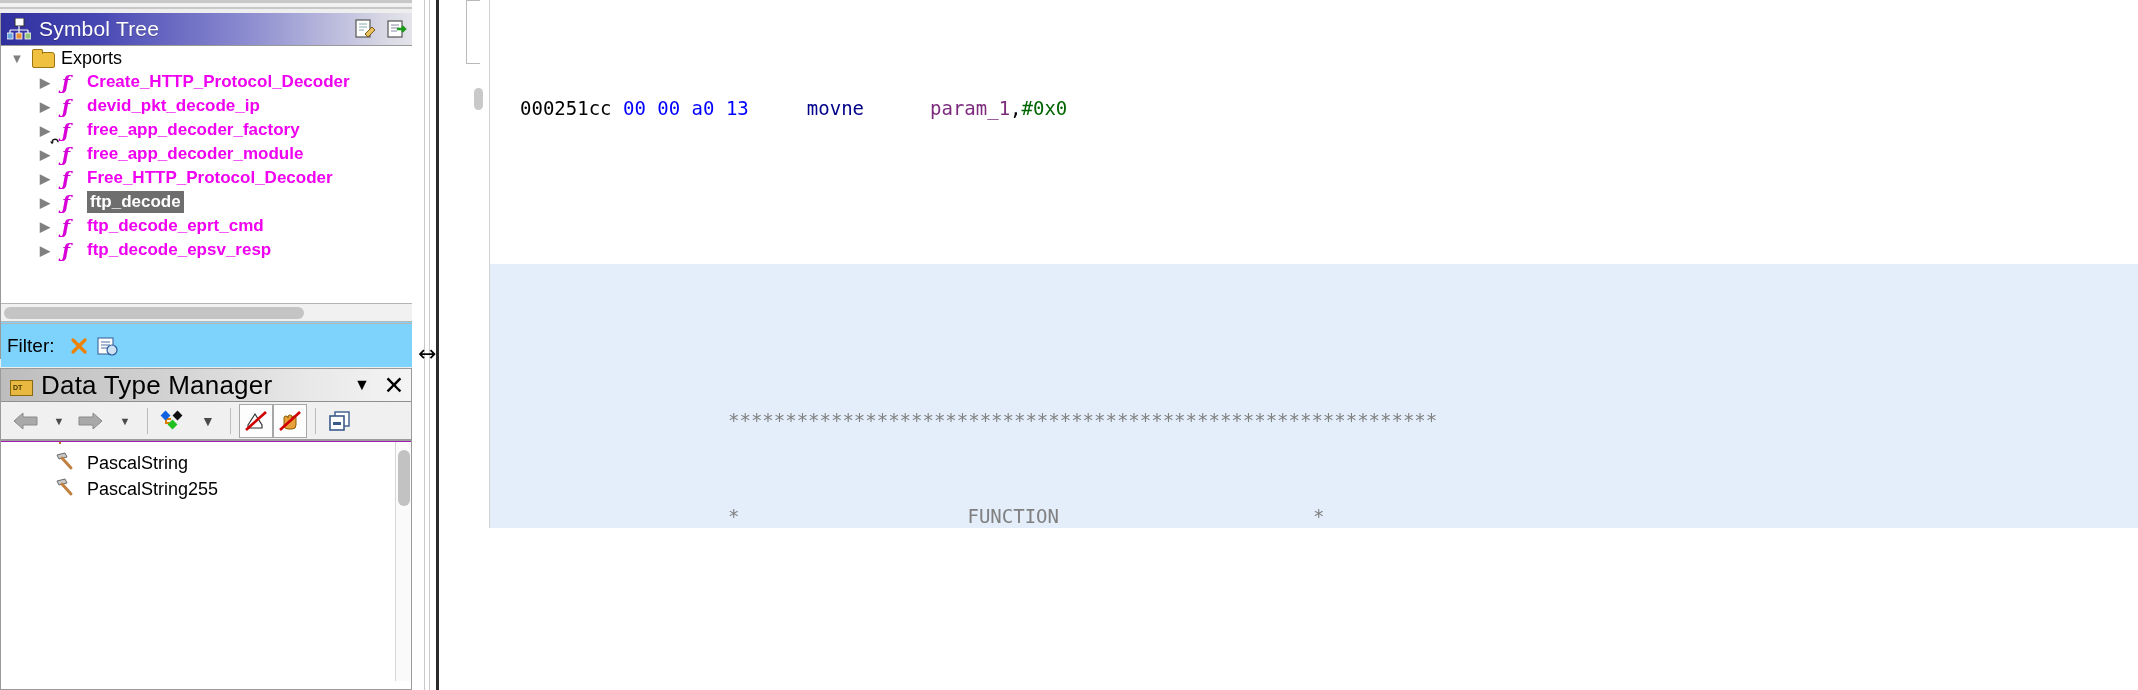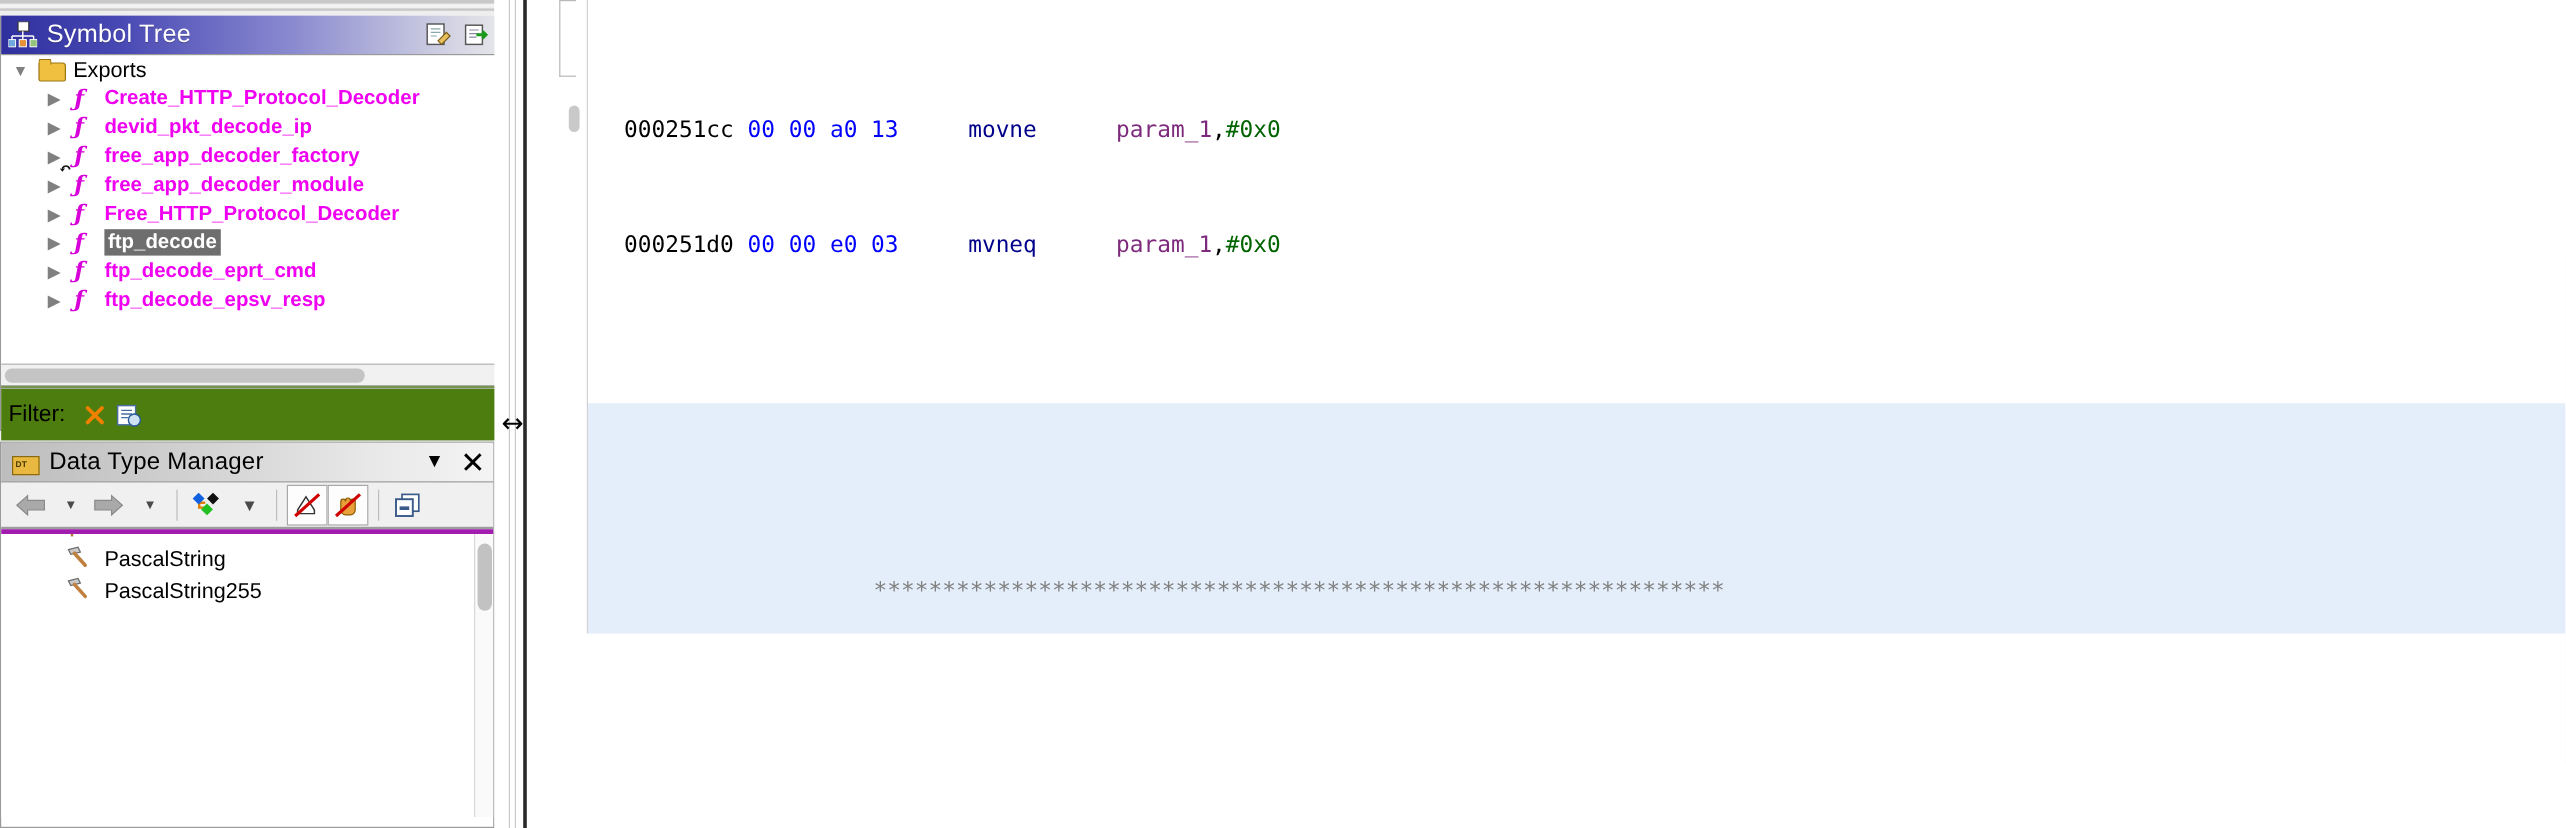--- a/index.html
+++ b/index.html
@@ -139,21 +139,21 @@
   }
   .vscroll-tree .thumb {
     position: absolute; left: 2px; top: 6px; width: 12px; height: 78px;
     background: #c2c2c2; border-radius: 6px;
   }
 
   
   #filter-row {
     position: relative;
     height: 46px;
-    background: #4d7c0f;
+    background: #7dd3fc;
     border-top: 3px double #b7b7b7;
     display: flex; align-items: center;
     padding: 0 6px;
   }
   #filter-label { font-size: 19px; color: #000; margin-right: 10px; }
   #filter-input {
     flex: 1 1 auto;
     height: 30px;
     background: #ffff00;
     border: 1px solid #7fb2dd;
@@ -172,21 +172,21 @@
   
   #dtm-panel {
     position: absolute; left: 0; top: 368px;
     width: 412px; height: 322px;
     background: #ffffff;
     border: 1px solid #9a9a9a;
   }
   .provider-title.gray {
     background: linear-gradient(to right, #bdbdbd 0%, #cfcfcf 35%, #e8e8e8 75%, #f4f4f4 100%);
   }
-  .provider-title.gray .ptitle-text { color: #000000; text-shadow:none; font-size: 20px; }
+  .provider-title.gray .ptitle-text { color: #000000; text-shadow:none; font-size: 26px; }
   .dt-folder-icon {
     width: 24px; height: 19px; flex: 0 0 24px; position: relative; margin-left: 2px;
   }
   .dt-folder-icon::before {
     content:""; position:absolute; left:1px; top:4px; width:21px; height:14px;
     background:#e8b840; border:1px solid #8a6a10;
   }
   .dt-folder-icon::after {
     content:"DT"; position:absolute; left:4px; top:8px;
     font-size:7px; font-weight:bold; color:#4a3a00;
@@ -201,21 +201,21 @@
     padding: 0 6px;
   }
   .tb-btn { height: 34px; min-width: 30px; display:flex; align-items:center; justify-content:center; cursor:pointer; padding:0 3px; }
   .tb-btn.bordered { border: 1px solid #a7a7a7; background:#fdfdfd; }
   .tb-sep { width: 1px; height: 26px; background: #bdbdbd; margin: 0 8px; }
   .caret-down { font-size: 11px; color: #4a4a4a; margin-left:2px; }
   #dtm-body {
     position: relative;
     height: 240px;
     background: #ffffff;
-    border-top: 4px solid #a21caf;
+    border-top: 1px solid #a21caf;
     overflow: hidden;
   }
   .dt-row {
     display:flex; align-items:center; height:26px; padding-left: 52px;
     font-size: 18px; color: #000;
   }
   .hammer-icon {
     flex:0 0 24px; width:24px; text-align:center; margin-right: 10px;
     font-size: 17px;
   }
@@ -517,21 +517,20 @@
     <div id="listing-gutter">
       <div class="mark"></div>
       <div class="mark2"></div>
     </div>
 
     <div id="listing-content">
 
       
       <div class="ln"><span style="display:inline-block;width:30px"></span><span class="addr">000251cc</span><span> </span><span class="bytes">00 00 a0 13</span><span style="display:inline-block;width:58px"></span><span class="mnem">movne</span><span style="display:inline-block;width:66px"></span><span class="opnd-var">param_1</span><span class="addr">,</span><span class="num">#0x0</span></div>
 
-      <div class="ln"><span style="display:inline-block;width:30px"></span><span class="addr">000251d0</span><span> </span><span class="bytes">00 00 e0 03</span><span style="display:inline-block;width:58px"></span><span class="mnem">mvneq</span><span style="display:inline-block;width:66px"></span><span class="opnd-var">param_1</span><span class="addr">,</span><span class="num">#0x0</span></div>
 
 
       
       <div class="blk-hl" style="padding-bottom:2px;">
         <div class="ln" style="height:24px"></div>
 
         <div class="ln"><span style="display:inline-block;width:238px"></span><span class="stars">**************************************************************</span></div>
 
         <div class="ln"><span style="display:inline-block;width:238px"></span><span class="stars">*</span><span style="display:inline-block;width:228px"></span><span class="stars">FUNCTION</span><span style="display:inline-block;width:254px"></span><span class="stars">*</span></div>
 

